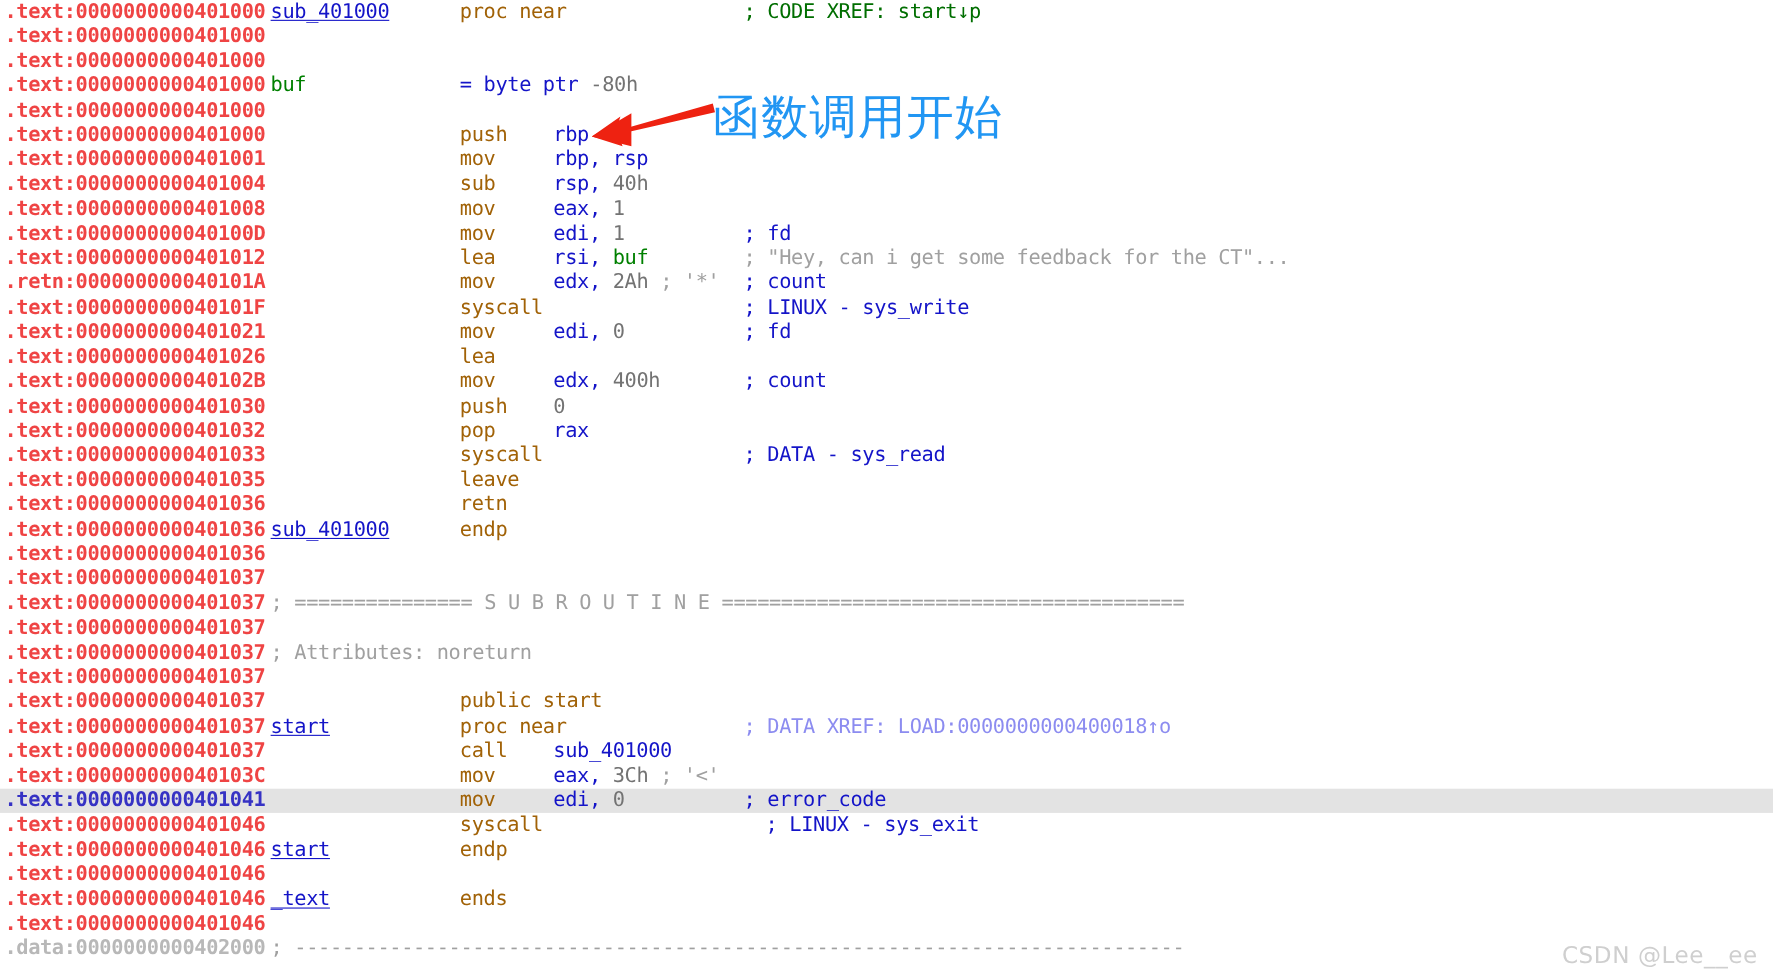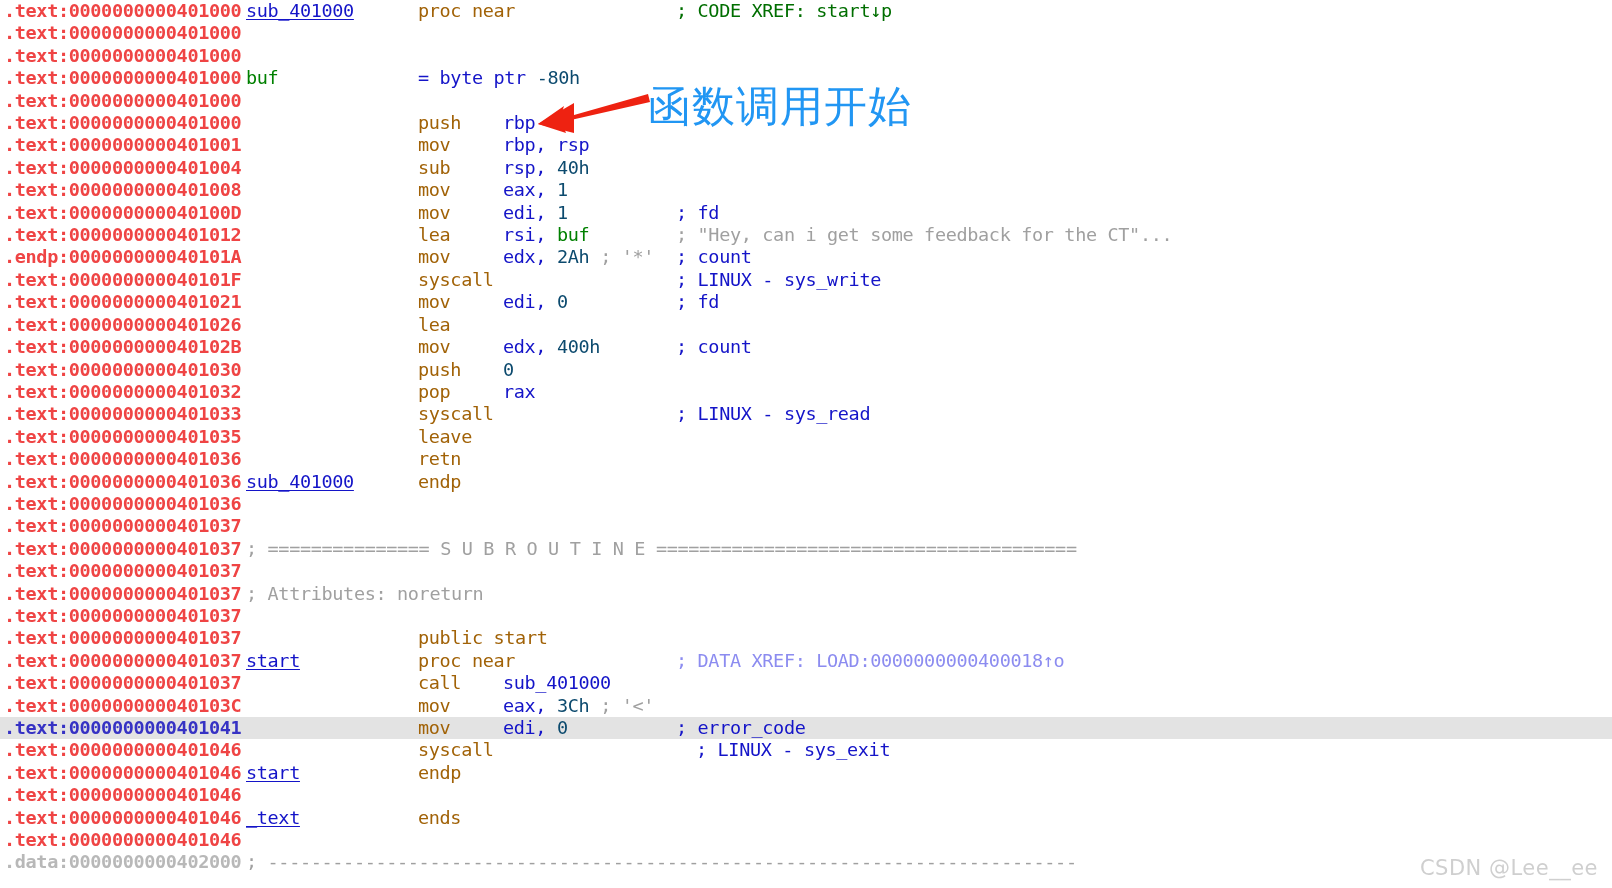--- a/index.html
+++ b/index.html
@@ -98,21 +98,21 @@
     color: #a0a0a0;
   }
   .cmt.green {
     color: #006e00;
   }
   .cmt.lav {
     color: #8c8cf0;
   }
 
   
-  .num   { color: #0c4a6e; }
+  .num   { color: #737373; }
   .var   { color: #008000; }
   .blu   { color: #1414c8; }
   .gry   { color: #a0a0a0; }
 
   
   .seprow {
     position: absolute;
     left: 246px;
     top: 0;
     color: #a0a0a0;
@@ -160,28 +160,28 @@
       <div class="line"><span class="addr">.text:0000000000401000</span></div>
       <div class="line"><span class="addr">.text:0000000000401000</span></div>
       <div class="line"><span class="addr">.text:0000000000401000</span><span class="namecol var">buf</span><span class="ops" style="left: 418px;">= byte ptr <span class="num">-80h</span></span></div>
       <div class="line"><span class="addr">.text:0000000000401000</span></div>
       <div class="line"><span class="addr">.text:0000000000401000</span><span class="mnem">push</span><span class="ops">rbp</span></div>
       <div class="line"><span class="addr">.text:0000000000401001</span><span class="mnem">mov</span><span class="ops">rbp, rsp</span></div>
       <div class="line"><span class="addr">.text:0000000000401004</span><span class="mnem">sub</span><span class="ops">rsp, <span class="num">40h</span></span></div>
       <div class="line"><span class="addr">.text:0000000000401008</span><span class="mnem">mov</span><span class="ops">eax, <span class="num">1</span></span></div>
       <div class="line"><span class="addr">.text:000000000040100D</span><span class="mnem">mov</span><span class="ops">edi, <span class="num">1</span></span><span class="cmt " style="left: 676px;">; fd</span></div>
       <div class="line"><span class="addr">.text:0000000000401012</span><span class="mnem">lea</span><span class="ops">rsi, <span class="var">buf</span></span><span class="cmt gray" style="left: 676px;">; "Hey, can i get some feedback for the CT"...</span></div>
-      <div class="line"><span class="addr">.endp:000000000040101A</span><span class="mnem">mov</span><span class="ops">edx, <span class="num">2Ah</span> <span class="gry">; '*'</span></span><span class="cmt " style="left: 676px;">; count</span></div>
+      <div class="line"><span class="addr">.retn:000000000040101A</span><span class="mnem">mov</span><span class="ops">edx, <span class="num">2Ah</span> <span class="gry">; '*'</span></span><span class="cmt " style="left: 676px;">; count</span></div>
       <div class="line"><span class="addr">.text:000000000040101F</span><span class="mnem">syscall</span><span class="cmt " style="left: 676px;">; LINUX - sys_write</span></div>
       <div class="line"><span class="addr">.text:0000000000401021</span><span class="mnem">mov</span><span class="ops">edi, <span class="num">0</span></span><span class="cmt " style="left: 676px;">; fd</span></div>
       <div class="line"><span class="addr">.text:0000000000401026</span><span class="mnem">lea</span></div>
       <div class="line"><span class="addr">.text:000000000040102B</span><span class="mnem">mov</span><span class="ops">edx, <span class="num">400h</span></span><span class="cmt " style="left: 676px;">; count</span></div>
       <div class="line"><span class="addr">.text:0000000000401030</span><span class="mnem">push</span><span class="ops"><span class="num">0</span></span></div>
       <div class="line"><span class="addr">.text:0000000000401032</span><span class="mnem">pop</span><span class="ops">rax</span></div>
-      <div class="line"><span class="addr">.text:0000000000401033</span><span class="mnem">syscall</span><span class="cmt " style="left: 676px;">; LINUX - sys_read</span></div>
+      <div class="line"><span class="addr">.text:0000000000401033</span><span class="mnem">syscall</span><span class="cmt " style="left: 676px;">; DATA - sys_read</span></div>
       <div class="line"><span class="addr">.text:0000000000401035</span><span class="mnem">leave</span></div>
       <div class="line"><span class="addr">.text:0000000000401036</span><span class="mnem">retn</span></div>
       <div class="line"><span class="addr">.text:0000000000401036</span><span class="namecol fn">sub_401000</span><span class="mnem">endp</span></div>
       <div class="line"><span class="addr">.text:0000000000401036</span></div>
       <div class="line"><span class="addr">.text:0000000000401037</span></div>
       <div class="line"><span class="addr">.text:0000000000401037</span><span class="seprow">; =============== S U B R O U T I N E =======================================</span></div>
       <div class="line"><span class="addr">.text:0000000000401037</span></div>
       <div class="line"><span class="addr">.text:0000000000401037</span><span class="seprow">; Attributes: noreturn</span></div>
       <div class="line"><span class="addr">.text:0000000000401037</span></div>
       <div class="line"><span class="addr">.text:0000000000401037</span><span class="mnem">public start</span></div>

